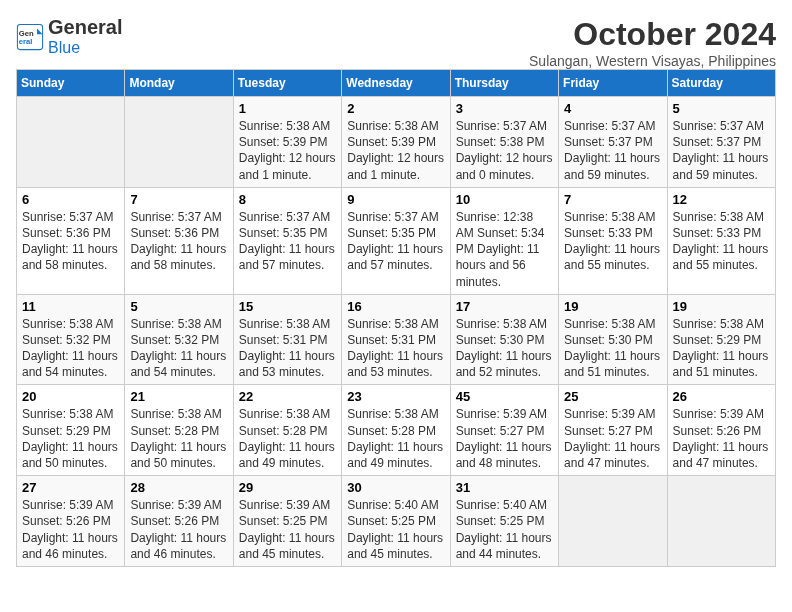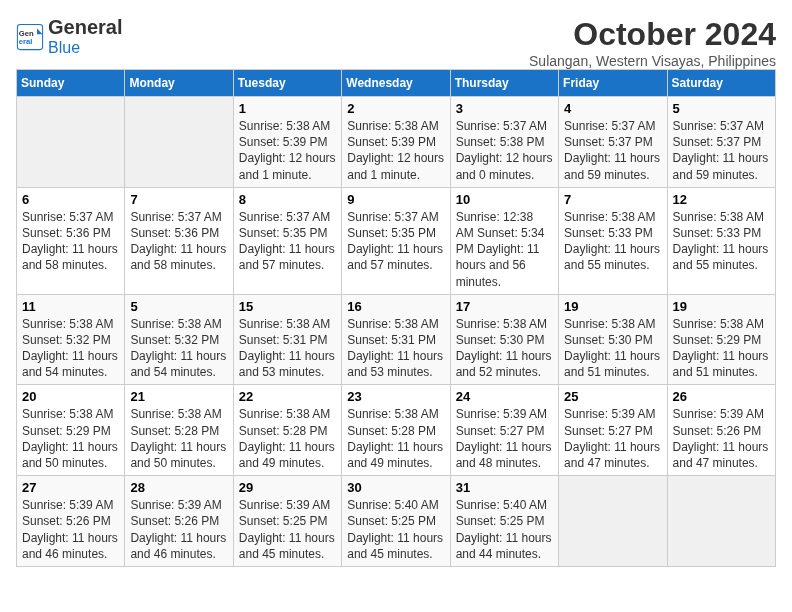--- a/index.html
+++ b/index.html
@@ -254,21 +254,21 @@
 Sunset: 5:28 PM
 Daylight: 11 hours and 49 minutes.</div>
         </td>
         <td>
           <span class="day-num">23</span>
           <div class="cell-text">Sunrise: 5:38 AM
 Sunset: 5:28 PM
 Daylight: 11 hours and 49 minutes.</div>
         </td>
         <td>
-          <span class="day-num">24</span>
+          <span class="day-num">45</span>
           <div class="cell-text">Sunrise: 5:39 AM
 Sunset: 5:27 PM
 Daylight: 11 hours and 48 minutes.</div>
         </td>
         <td>
           <span class="day-num">25</span>
           <div class="cell-text">Sunrise: 5:39 AM
 Sunset: 5:27 PM
 Daylight: 11 hours and 47 minutes.</div>
         </td>

